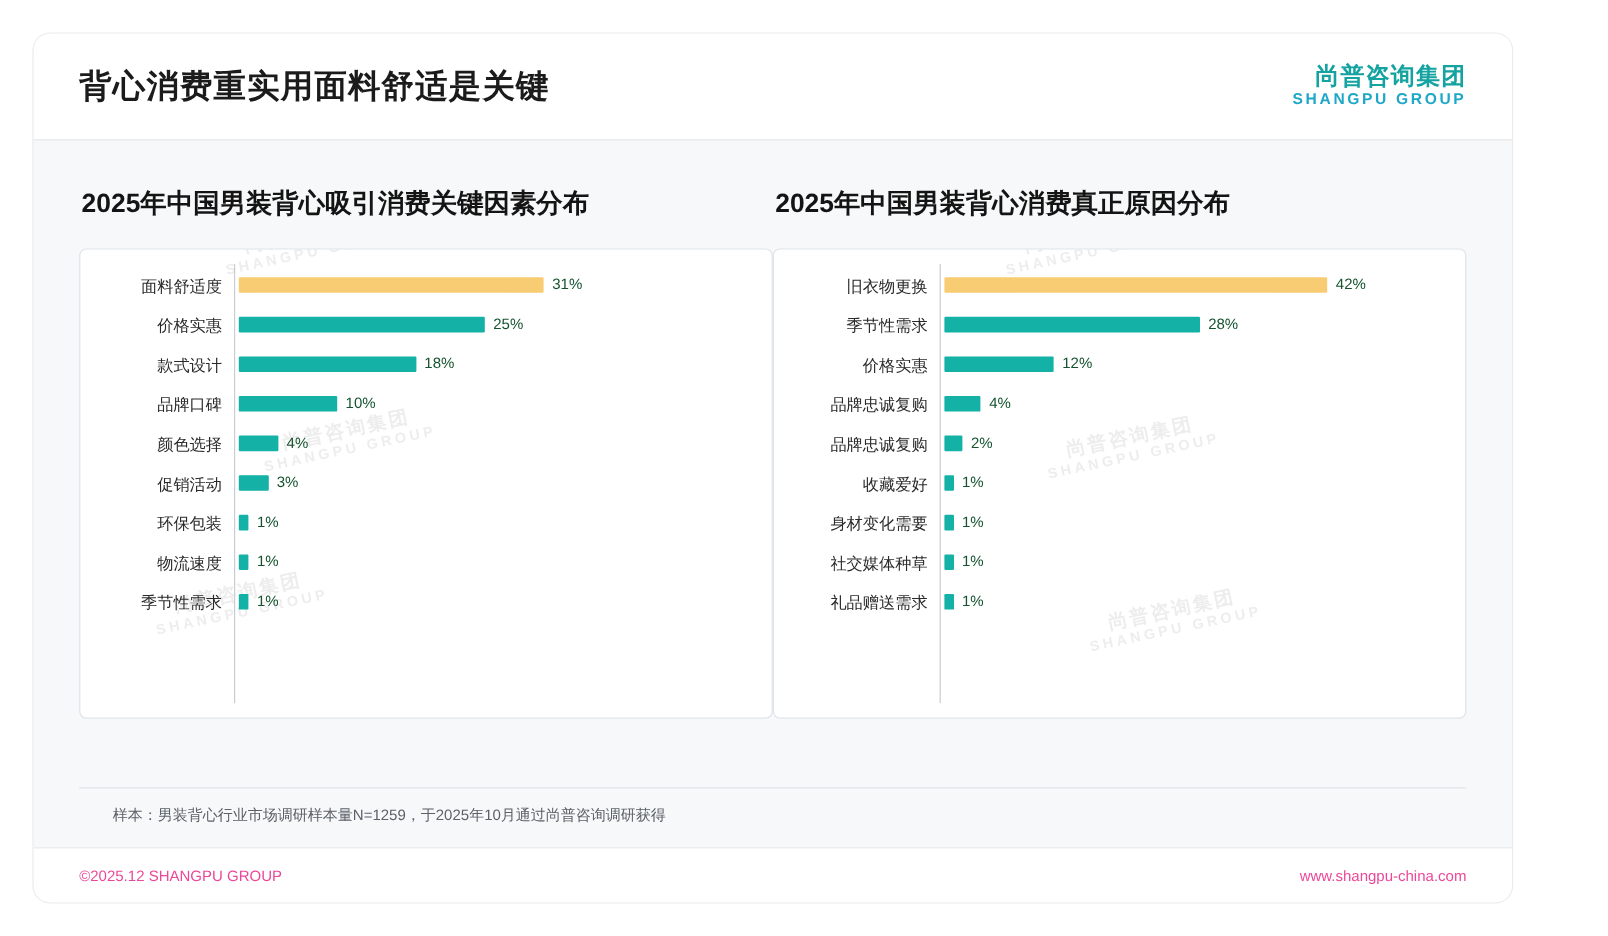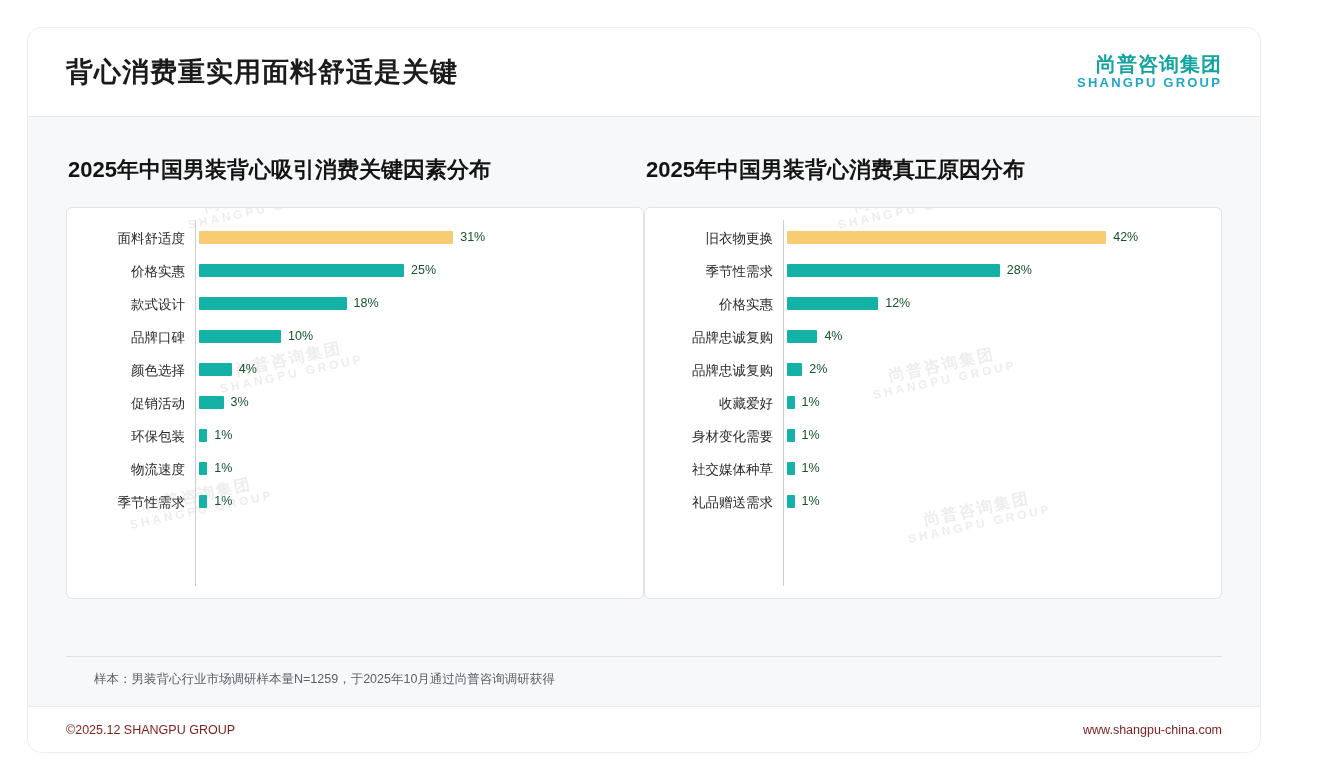--- a/index.html
+++ b/index.html
@@ -168,21 +168,21 @@
     left: 0; right: 0; bottom: 0;
     height: 46px;
     background: #ffffff;
     border-top: 1px solid #e7e9eb;
     display: flex;
     align-items: center;
     justify-content: space-between;
     padding: 0 38px;
     box-sizing: border-box;
     font-size: 12.5px;
-    color: #7f1d1d;
+    color: #ec4899;
   }
 </style>
 </head>
 <body>
 
 <div class="slide">
   <div class="slide-inner">
 
     <div class="header">
       <div class="header-title">背心消费重实用面料舒适是关键</div>

